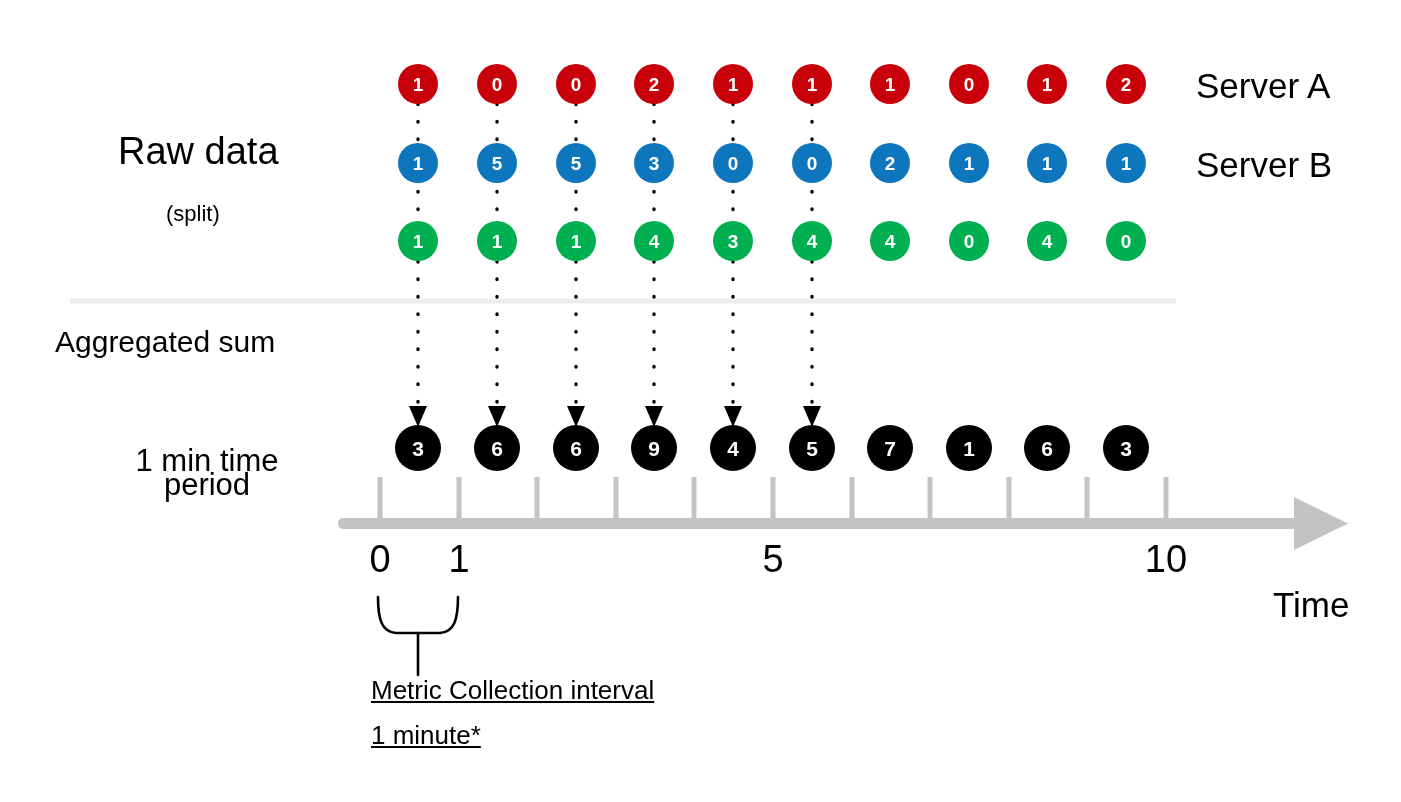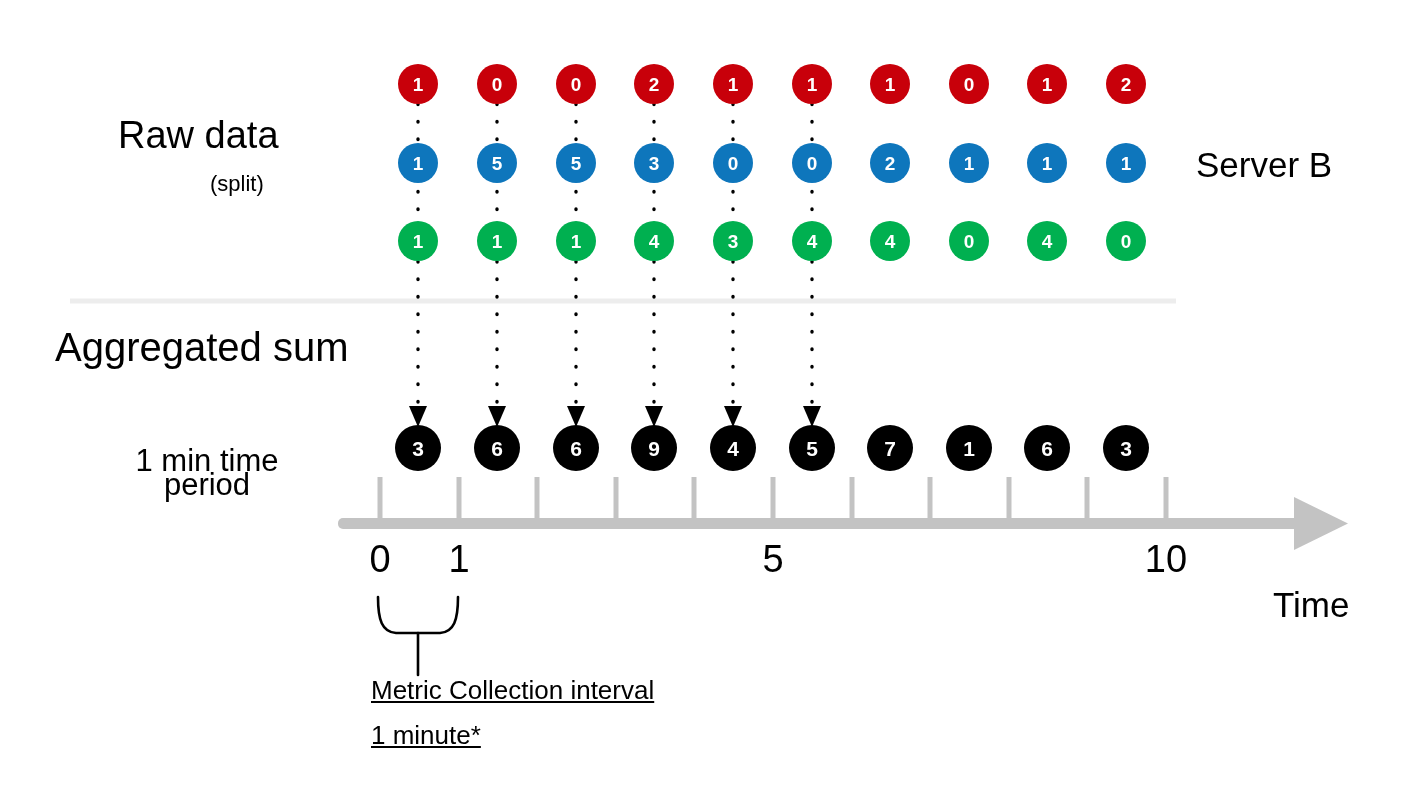--- a/index.html
+++ b/index.html
@@ -48,21 +48,21 @@
   .lbl-series {
     font-size: 35px;
   }
   .lbl-rawdata {
     font-size: 38px;
   }
   .lbl-split {
     font-size: 22px;
   }
   .lbl-agg {
-    font-size: 40px;
+    font-size: 30px;
   }
   .lbl-period {
     font-size: 31px;
     text-align: center;
     line-height: 1.25;
   }
   .lbl-tick {
     font-size: 38px;
     text-align: center;
   }
@@ -165,24 +165,25 @@
   <div class="node" style="left:474px; top:425px; width:46px; height:46px; font-size:21px; background:#000000;">6</div>
   <div class="node" style="left:553px; top:425px; width:46px; height:46px; font-size:21px; background:#000000;">6</div>
   <div class="node" style="left:631px; top:425px; width:46px; height:46px; font-size:21px; background:#000000;">9</div>
   <div class="node" style="left:710px; top:425px; width:46px; height:46px; font-size:21px; background:#000000;">4</div>
   <div class="node" style="left:789px; top:425px; width:46px; height:46px; font-size:21px; background:#000000;">5</div>
   <div class="node" style="left:867px; top:425px; width:46px; height:46px; font-size:21px; background:#000000;">7</div>
   <div class="node" style="left:946px; top:425px; width:46px; height:46px; font-size:21px; background:#000000;">1</div>
   <div class="node" style="left:1024px;top:425px; width:46px; height:46px; font-size:21px; background:#000000;">6</div>
   <div class="node" style="left:1103px;top:425px; width:46px; height:46px; font-size:21px; background:#000000;">3</div>
 
+  <div class="txt lbl-series" style="left:1196px; top:66px;">Server A</div>
   <div class="txt lbl-series" style="left:1196px; top:145px;">Server B</div>
 
-  <div class="txt lbl-rawdata" style="left:118px; top:114px;">Raw data</div>
-  <div class="txt lbl-split" style="left:166px; top:171px;margin-left:44px;">(split)</div>
+  <div class="txt lbl-rawdata" style="left:118px; top:130px;">Raw data</div>
+  <div class="txt lbl-split" style="left:166px; top:201px;">(split)</div>
   <div class="txt lbl-agg" style="left:55px; top:325px;">Aggregated sum</div>
 
   <div class="txt lbl-period" style="left:112px; top:442px; width:190px;">1 min time</div>
   <div class="txt lbl-period" style="left:112px; top:466px; width:190px;">period</div>
 
   <div class="txt lbl-tick" style="left:355px; top:538px; width:50px;">0</div>
   <div class="txt lbl-tick" style="left:434px; top:538px; width:50px;">1</div>
   <div class="txt lbl-tick" style="left:748px; top:538px; width:50px;">5</div>
   <div class="txt lbl-tick" style="left:1141px; top:538px; width:50px;">10</div>
 

